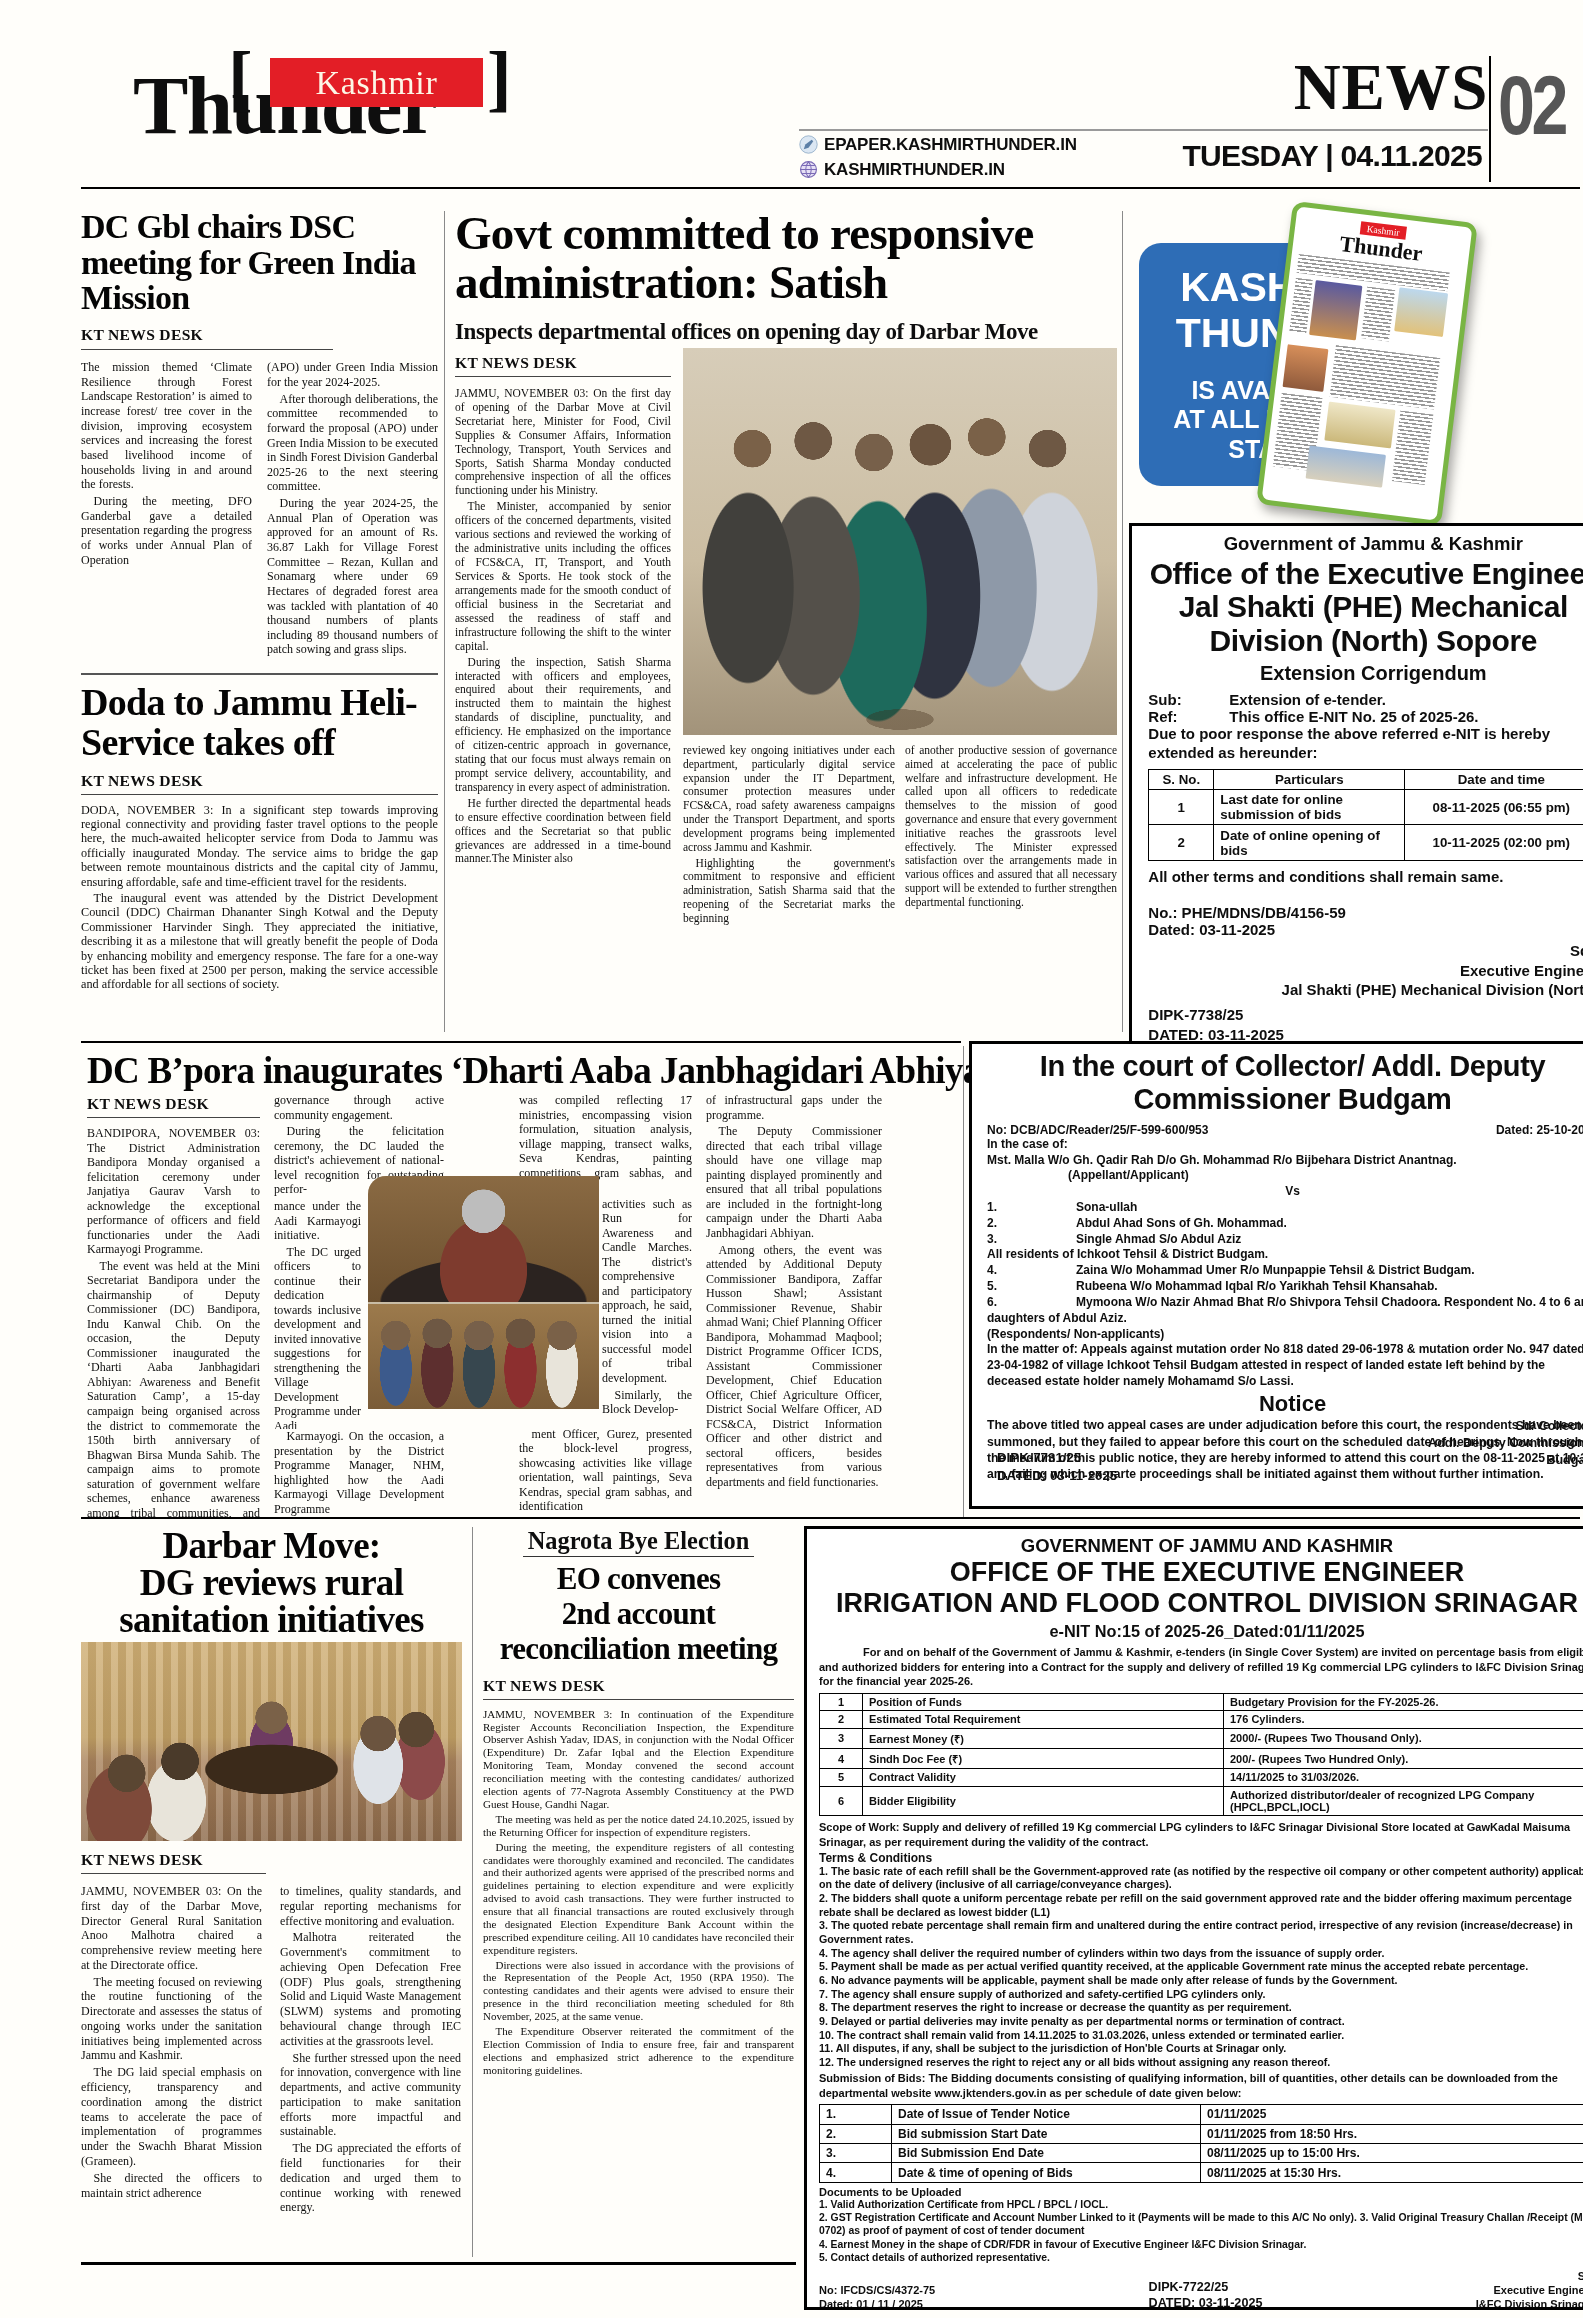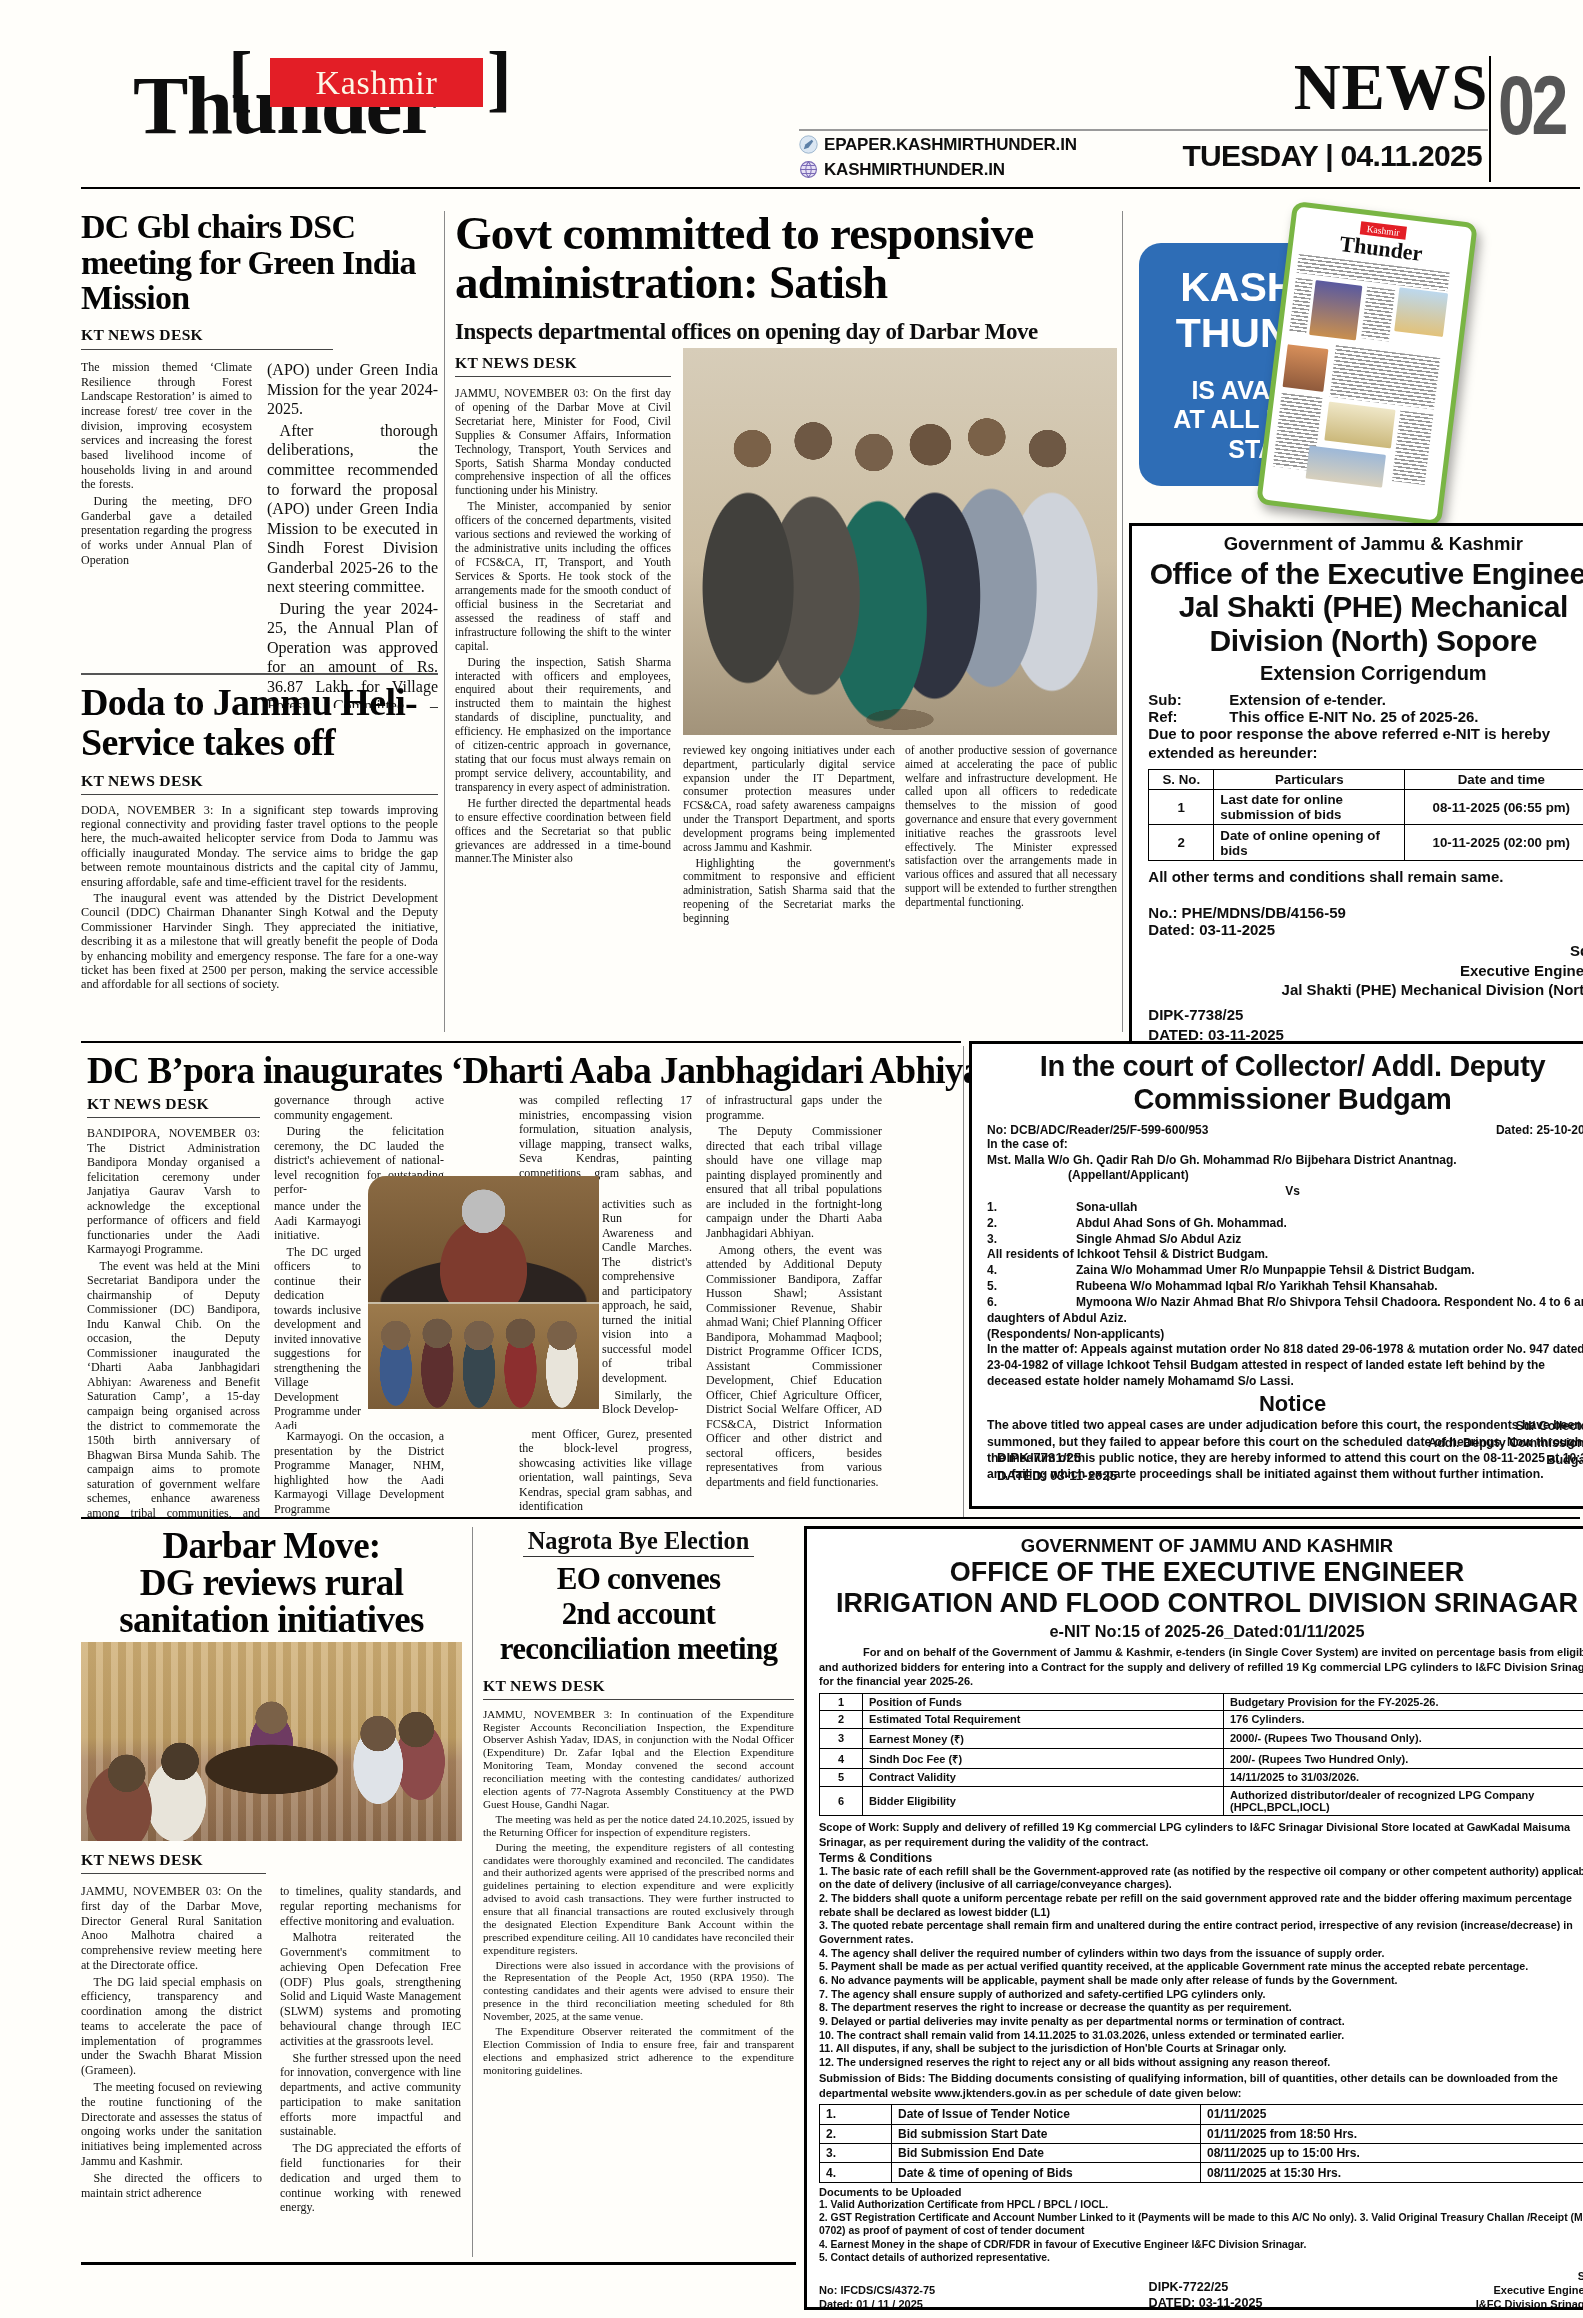--- a/index.html
+++ b/index.html
@@ -146,21 +146,21 @@
   <div class="hrule" style="left:81px;top:187px;width:1499px;height:2.2px;"></div>
 
   <div class="abs" style="left:81px;top:209px;width:357px;">
     <div class="hl" style="font-size:34px;">DC Gbl chairs DSC meeting for Green India Mission</div>
     <div class="kicker" style="width:252px;margin-top:10.4px;">KT NEWS DESK</div>
     <div style="display:flex;gap:15px;margin-top:10.4px;">
       <div class="col" style="width:171px;height:348px;font-size:12px;line-height:1.22;">
         <p>The mission themed ‘Climate Resilience through Forest Landscape Restoration’ is aimed to increase forest/ tree cover in the division, improving ecosystem services and increasing the forest based livelihood income of households living in and around the forests.</p>
         <p>During the meeting, DFO Ganderbal gave a detailed presentation regarding the progress of works under Annual Plan of Operation</p>
       </div>
-      <div class="col" style="width:171px;height:348px;font-size:16px;line-height:1.22;">
+      <div class="col" style="width:171px;height:348px;font-size:12px;line-height:1.22;">
         <p>(APO) under Green India Mission for the year 2024-2025.</p>
         <p>After thorough deliberations, the committee recommended to forward the proposal (APO) under Green India Mission to be executed in Sindh Forest Division Ganderbal 2025-26 to the next steering committee.</p>
         <p>During the year 2024-25, the Annual Plan of Operation was approved for an amount of Rs. 36.87 Lakh for Village Forest Committee – Rezan, Kullan and Sonamarg where under 69 Hectares of degraded forest area was tackled with plantation of 40 thousand numbers of plants including 89 thousand numbers of patch sowing and grass slips.</p>
       </div>
     </div>
   </div>
 
   <div class="hrule" style="left:81px;top:673px;width:357px;height:1.5px;background:#555;"></div>
 
   <div class="abs" style="left:81px;top:683px;width:357px;">
@@ -362,22 +362,22 @@
   <div class="hrule" style="left:81px;top:1517px;width:1499px;height:2.2px;"></div>
 
   <div class="abs" style="left:81px;top:1527px;width:381px;">
     <div class="hl pre tCenter" style="font-size:37px;line-height:1.0;">Darbar Move:
 DG reviews rural
 sanitation initiatives</div>
     <div class="photo ph-darbar" style="left:0;top:115px;width:381px;height:199px;"></div>
     <div class="kicker abs" style="left:0;top:324px;width:185px;">KT NEWS DESK</div>
     <div class="col abs" style="left:0;top:357px;width:181px;height:345px;font-size:12px;line-height:1.23;">
       <p>JAMMU, NOVEMBER 03: On the first day of the Darbar Move, Director General Rural Sanitation Anoo Malhotra chaired a comprehensive review meeting here at the Directorate office.</p>
+      <p>The meeting focused on reviewing the routine functioning of the Directorate and assesses the status of ongoing works under the sanitation initiatives being implemented across Jammu and Kashmir.</p>
       <p>The DG laid special emphasis on efficiency, transparency and coordination among the district teams to accelerate the pace of implementation of programmes under the Swachh Bharat Mission (Grameen).</p>
-      <p>The meeting focused on reviewing the routine functioning of the Directorate and assesses the status of ongoing works under the sanitation initiatives being implemented across Jammu and Kashmir.</p>
       <p>She directed the officers to maintain strict adherence</p>
     </div>
     <div class="col abs" style="left:199px;top:357px;width:181px;height:345px;font-size:12px;line-height:1.23;">
       <p style="text-indent:0;">to timelines, quality standards, and regular reporting mechanisms for effective monitoring and evaluation.</p>
       <p>Malhotra reiterated the Government's commitment to achieving Open Defecation Free (ODF) Plus goals, strengthening Solid and Liquid Waste Management (SLWM) systems and promoting behavioural change through IEC activities at the grassroots level.</p>
       <p>She further stressed upon the need for innovation, convergence with line departments, and active community participation to make sanitation efforts more impactful and sustainable.</p>
       <p>The DG appreciated the efforts of field functionaries for their dedication and urged them to continue working with renewed energy.</p>
     </div>
   </div>
 

